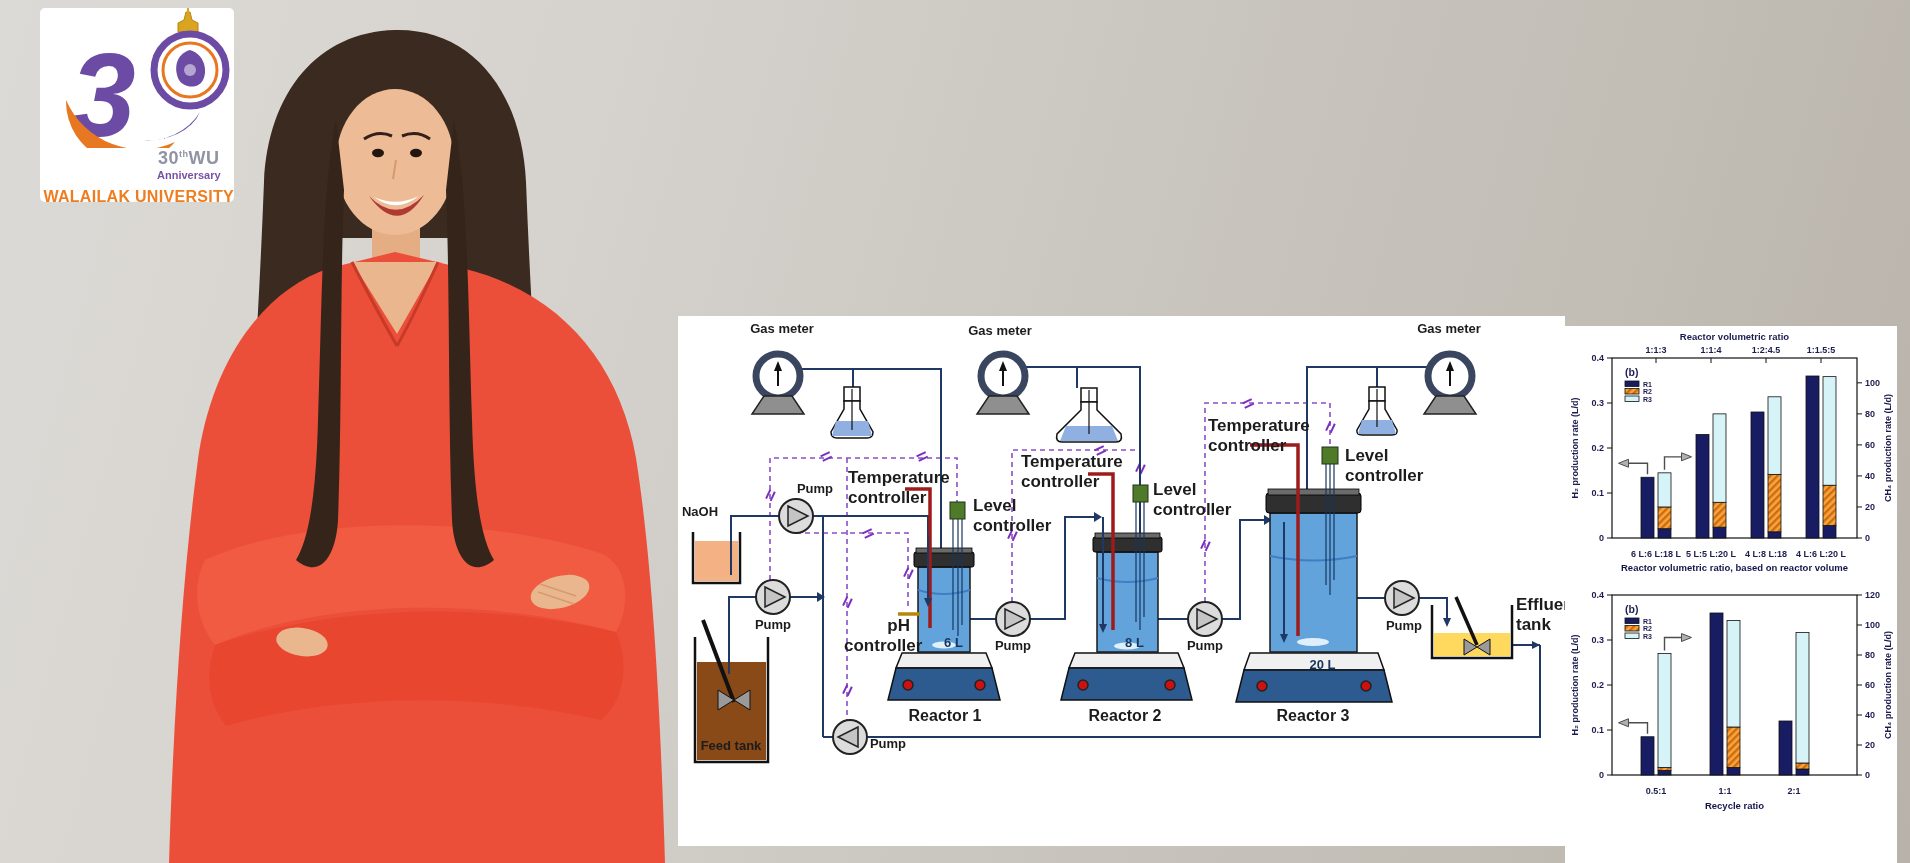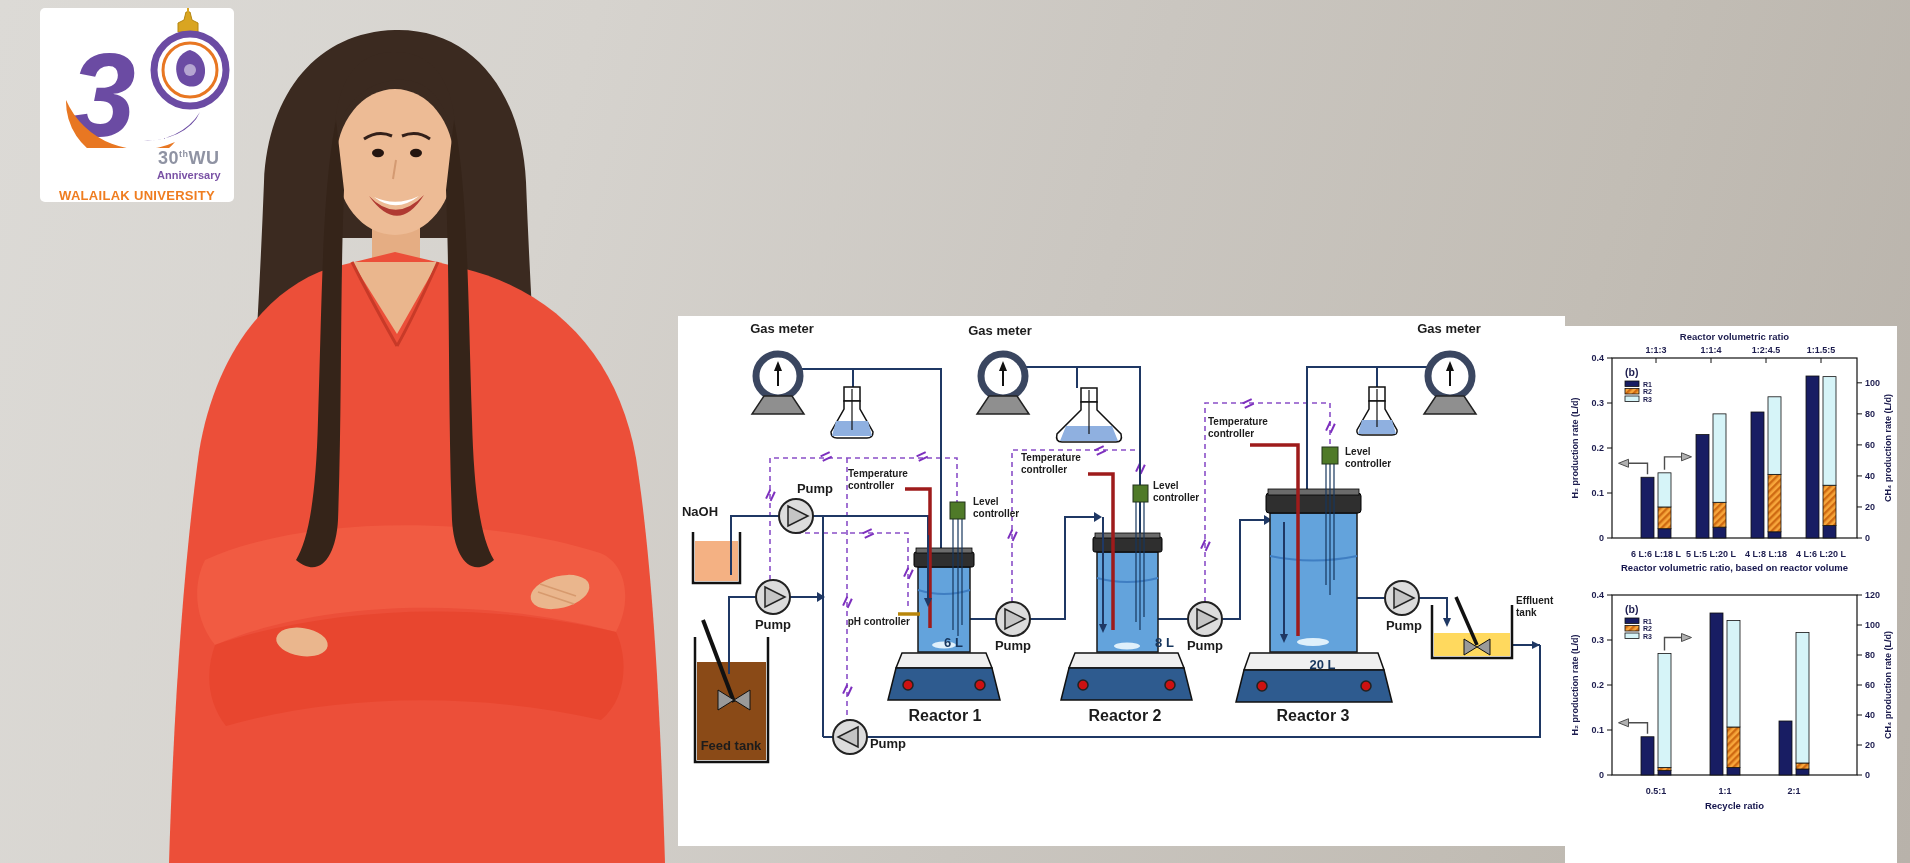--- a/index.html
+++ b/index.html
@@ -3,30 +3,30 @@
 <meta charset="utf-8">
 <style>
   html,body{margin:0;padding:0;background:#888;}
   #stage{
     position:relative;width:1910px;height:863px;overflow:hidden;
     background:linear-gradient(105deg,#dcdad6 0%,#d6d3ce 28%,#cac6c0 55%,#c2bdb5 78%,#b8b2aa 100%);
     font-family:"Liberation Sans",sans-serif;
   }
   .panel{position:absolute;background:#ffffff;}
   .dlabel{position:absolute;color:#1c1c1c;font-size:13px;font-weight:600;white-space:nowrap;transform:translate(-50%,-50%);}
-  .dlabel.block{white-space:normal;transform:none;line-height:1.15;font-size:10px;}
+  .dlabel.block{white-space:normal;transform:none;line-height:1.15;font-size:17px;}
   .dlabel.vol{color:#17365d;font-weight:700;padding-left:17px;}
   .dlabel.rname{font-size:16px;font-weight:600;}
   #logo-card{
     position:absolute;left:40px;top:8px;width:194px;height:194px;background:#fff;border-radius:5px;
   }
   #logo-card .l30{position:absolute;left:118px;top:140px;font-size:18px;font-weight:700;color:#8f93a3;letter-spacing:.5px;}
   #logo-card .l30 sup{font-size:9px;}
   #logo-card .lann{position:absolute;left:117px;top:161px;font-size:11px;font-weight:600;color:#7a52a5;}
-  #logo-card .luni{position:absolute;left:0;top:180px;width:194px;text-align:center;font-size:13px;font-weight:700;color:#ef7d20;letter-spacing:.3px;}
+  #logo-card .luni{position:absolute;left:0;top:180px;width:194px;text-align:right;font-size:16px;font-weight:700;color:#ef7d20;letter-spacing:.3px;}
   svg text{font-family:"Liberation Sans",sans-serif;}
 </style>
 </head>
 <body>
 
 <div id="stage">
 
   <svg style="position:absolute;left:140px;top:20px;" width="560" height="843" viewBox="140 20 560 843">
     <g>
       <path d="M395,30 C318,32 268,92 264,182 C260,285 254,392 246,492 C240,556 276,588 312,566 L330,536 C328,428 325,326 332,238 L458,238 C465,326 462,428 460,536 L478,566 C514,588 550,556 544,492 C536,392 530,285 526,182 C522,92 472,28 395,30 Z" fill="#3b2a20"></path>
@@ -318,21 +318,21 @@
     <div class="dlabel" style="left:726px;top:309px;">Pump</div>
     <div class="dlabel" style="left:210px;top:427px;">Pump</div>
     <div class="dlabel block" style="left:170px;top:152px;width:84px;">Temperature controller</div>
     <div class="dlabel block" style="left:343px;top:136px;width:84px;">Temperature controller</div>
     <div class="dlabel block" style="left:530px;top:100px;width:84px;">Temperature controller</div>
     <div class="dlabel block" style="left:295px;top:180px;width:64px;">Level controller</div>
     <div class="dlabel block" style="left:475px;top:164px;width:64px;">Level controller</div>
     <div class="dlabel block" style="left:667px;top:130px;width:64px;">Level controller</div>
     <div class="dlabel block" style="left:166px;top:300px;width:66px;text-align:right;">pH controller</div>
     <div class="dlabel vol" style="left:267px;top:326px;">6 L</div>
-    <div class="dlabel vol" style="left:448px;top:326px;margin-left:30px;">8 L</div>
+    <div class="dlabel vol" style="left:448px;top:326px;">8 L</div>
     <div class="dlabel vol" style="left:636px;top:324px;margin-top:24px;">20 L</div>
     <div class="dlabel rname" style="left:267px;top:400px;">Reactor 1</div>
     <div class="dlabel rname" style="left:447px;top:400px;">Reactor 2</div>
     <div class="dlabel rname" style="left:635px;top:400px;">Reactor 3</div>
     <div class="dlabel" style="left:53px;top:429px;">Feed tank</div>
     <div class="dlabel block" style="left:838px;top:279px;width:56px;">Effluent tank</div>
   </div>
 
   <div class="panel" style="left:1565px;top:326px;width:332px;height:537px;">
     <svg id="charts-svg" width="332" height="537">

